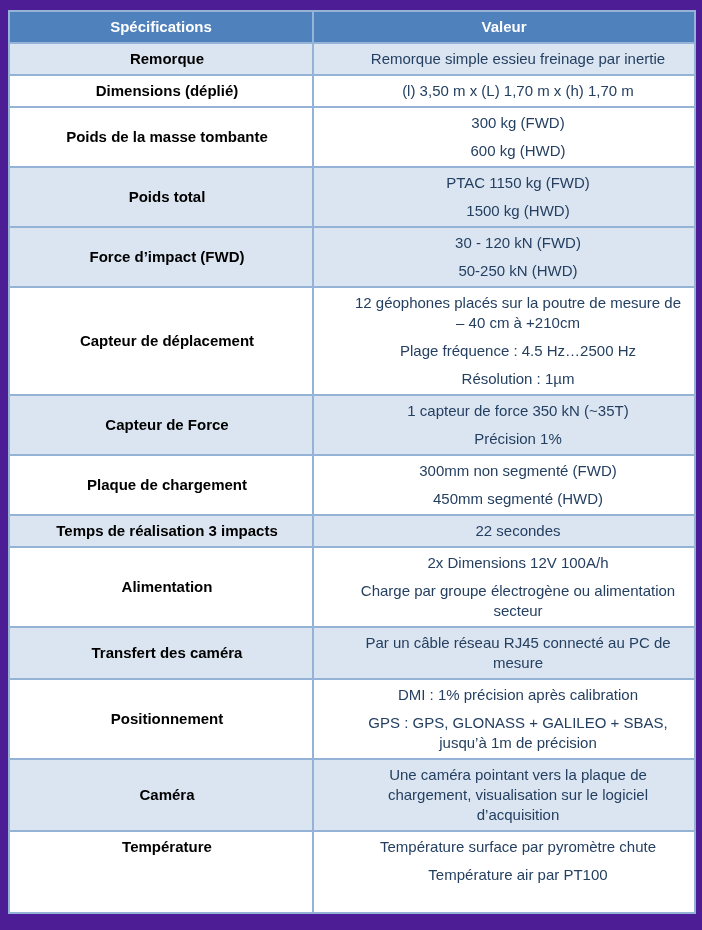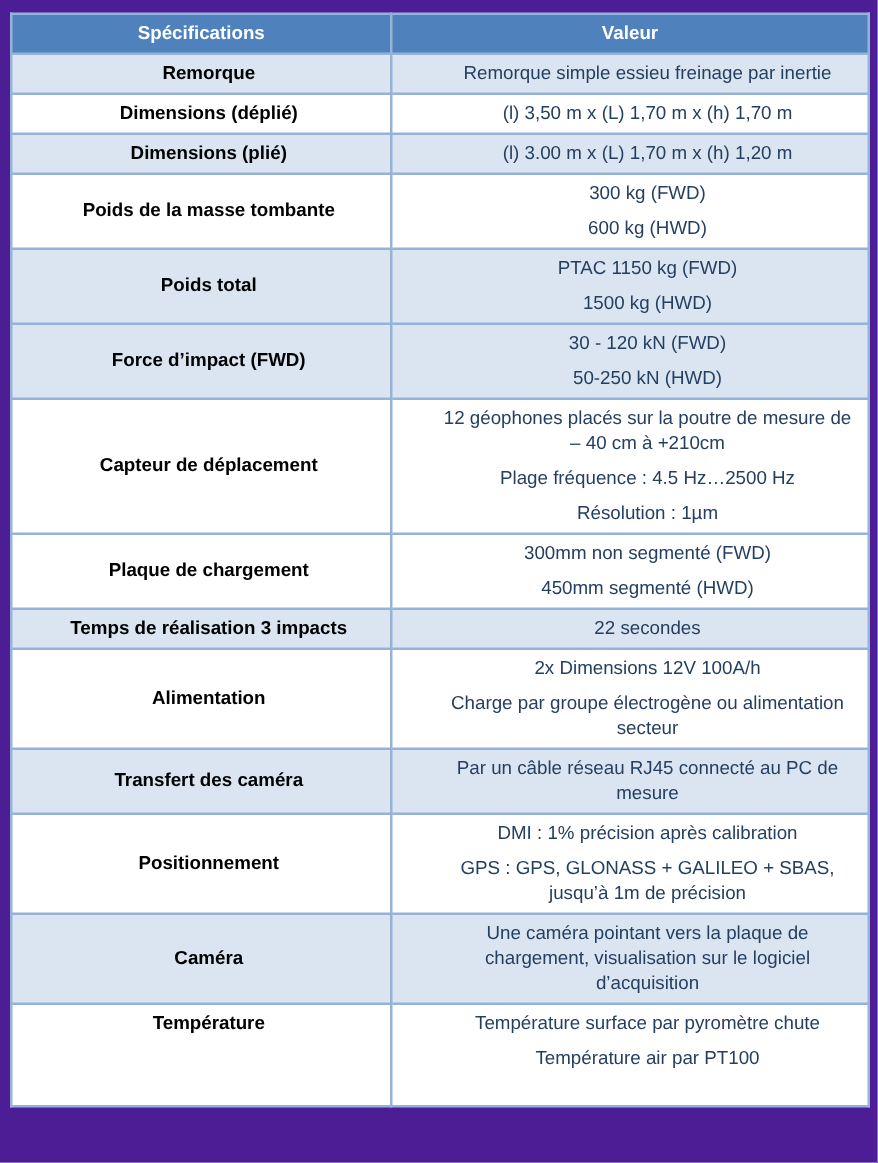--- a/index.html
+++ b/index.html
@@ -91,26 +91,20 @@
     <td class="value-cell">
             <p>Remorque simple essieu freinage par inertie</p>
           </td>
   </tr>
         <tr class="plain">
     <td class="label-cell">Dimensions (déplié)</td>
     <td class="value-cell">
             <p>(l) 3,50 m x (L) 1,70 m x (h) 1,70 m</p>
           </td>
   </tr>
-        <tr class="shaded">
-    <td class="label-cell">Dimensions (plié)</td>
-    <td class="value-cell">
-            <p>(l) 3.00 m x (L) 1,70 m x (h) 1,20 m</p>
-          </td>
-  </tr>
         <tr class="plain">
     <td class="label-cell">Poids de la masse tombante</td>
     <td class="value-cell">
             <p>300 kg (FWD)</p>
             <p>600 kg (HWD)</p>
           </td>
   </tr>
         <tr class="shaded">
     <td class="label-cell">Poids total</td>
     <td class="value-cell">
@@ -124,20 +118,27 @@
             <p>30 - 120 kN (FWD)</p>
             <p>50-250 kN (HWD)</p>
           </td>
   </tr>
         <tr class="plain">
     <td class="label-cell">Capteur de déplacement</td>
     <td class="value-cell">
             <p>12 géophones placés sur la poutre de mesure de – 40 cm à +210cm</p>
             <p>Plage fréquence : 4.5 Hz…2500 Hz</p>
             <p>Résolution : 1µm</p>
+          </td>
+  </tr>
+        <tr class="shaded">
+    <td class="label-cell">Capteur de Force</td>
+    <td class="value-cell">
+            <p>1 capteur de force 350 kN (~35T)</p>
+            <p>Précision 1%</p>
           </td>
   </tr>
         <tr class="plain">
     <td class="label-cell">Plaque de chargement</td>
     <td class="value-cell">
             <p>300mm non segmenté (FWD)</p>
             <p>450mm segmenté (HWD)</p>
           </td>
   </tr>
         <tr class="shaded">

